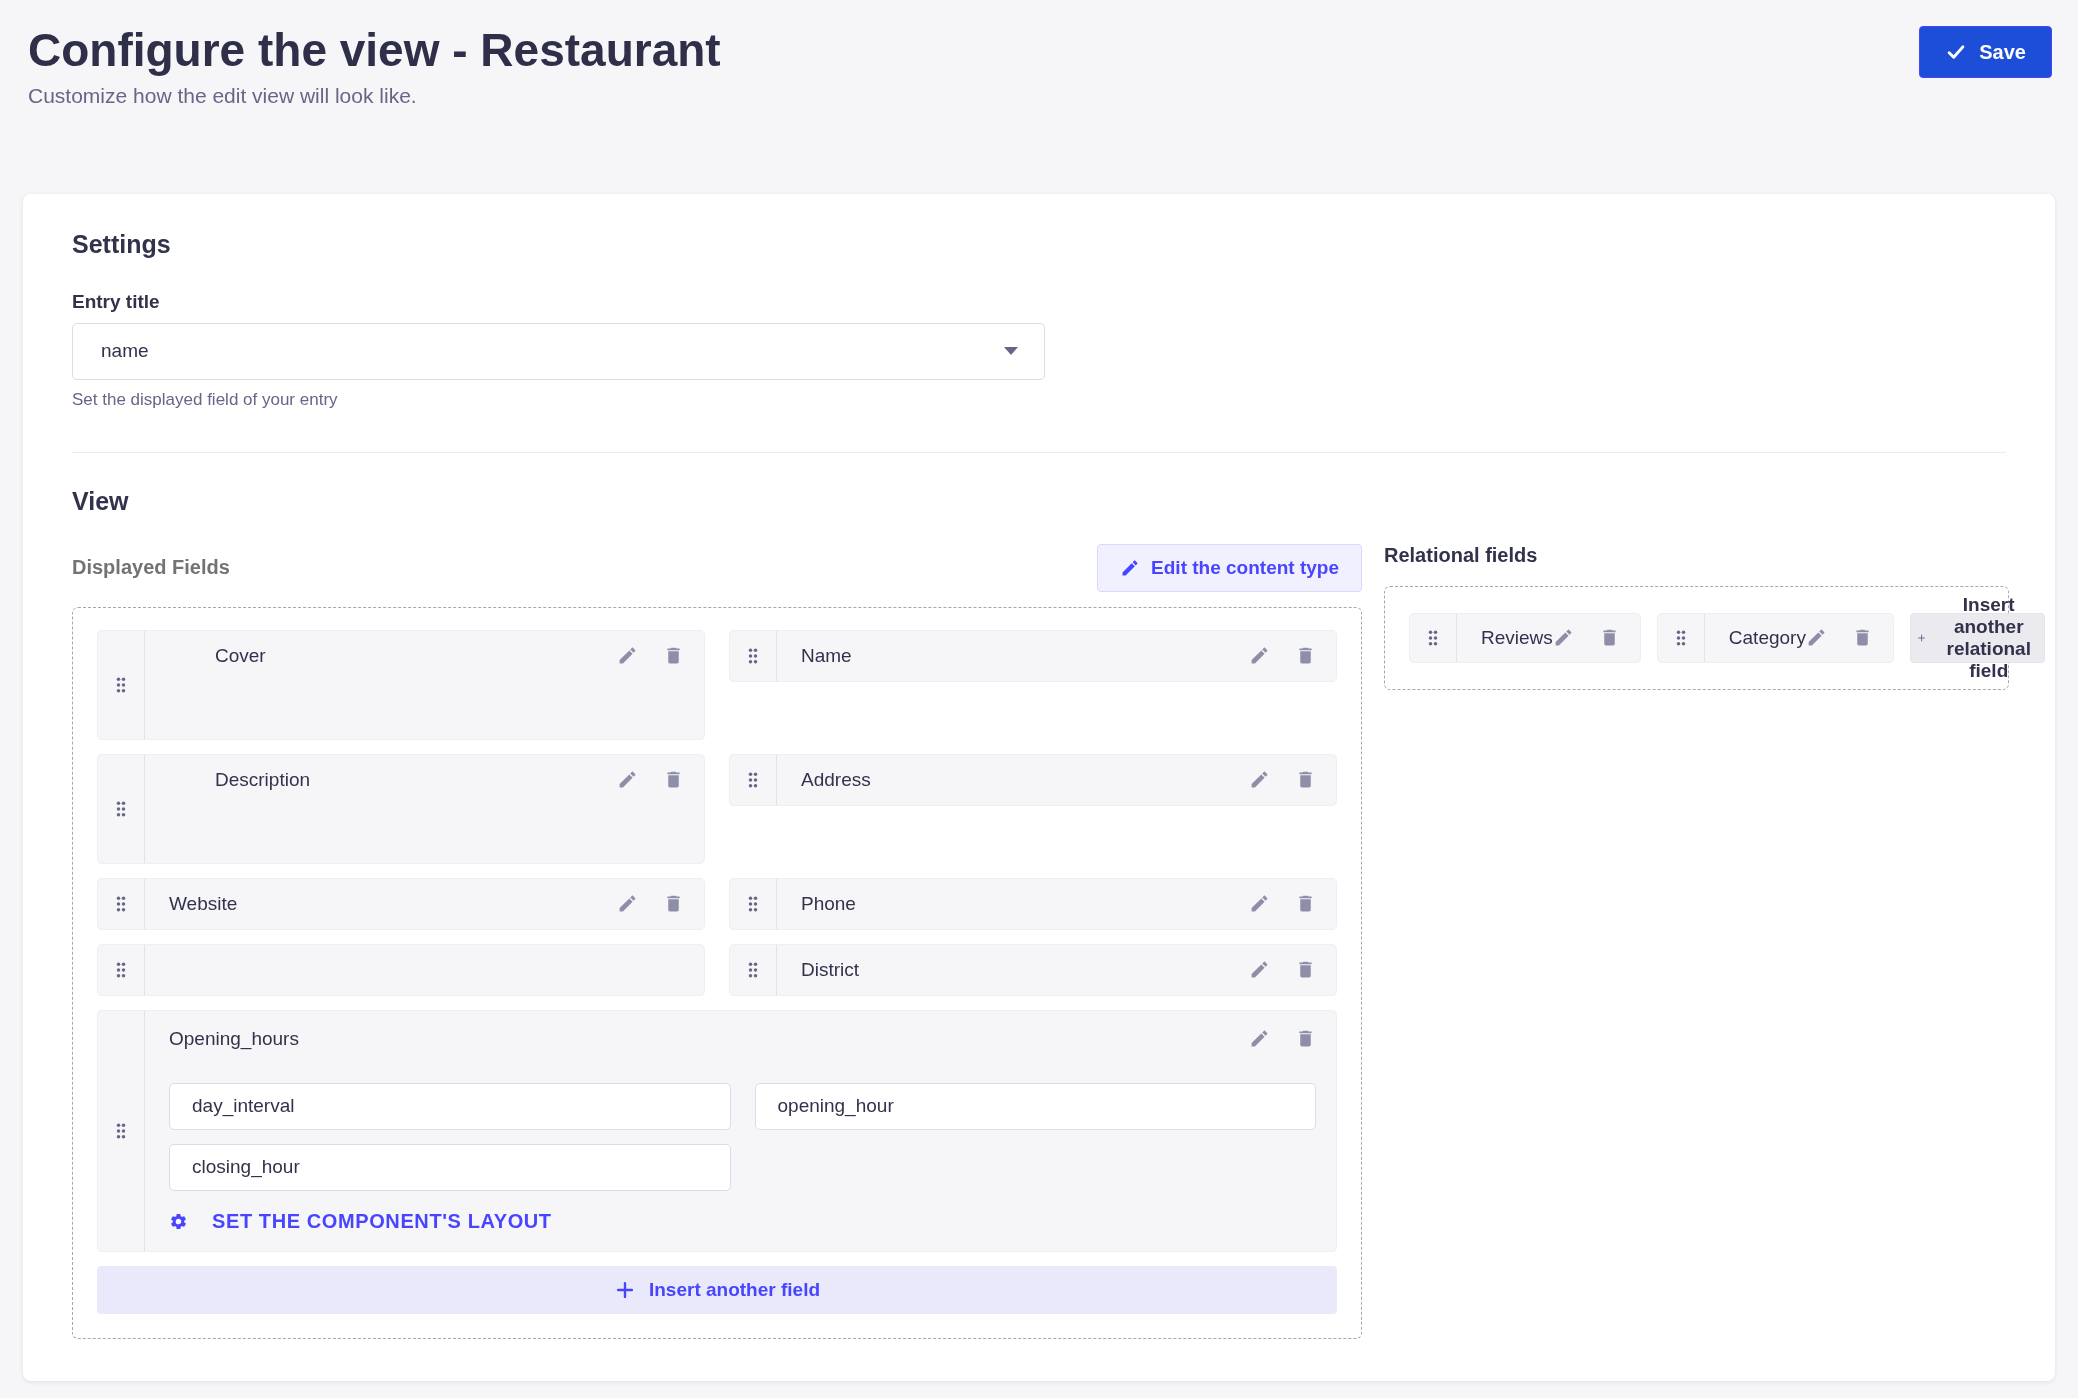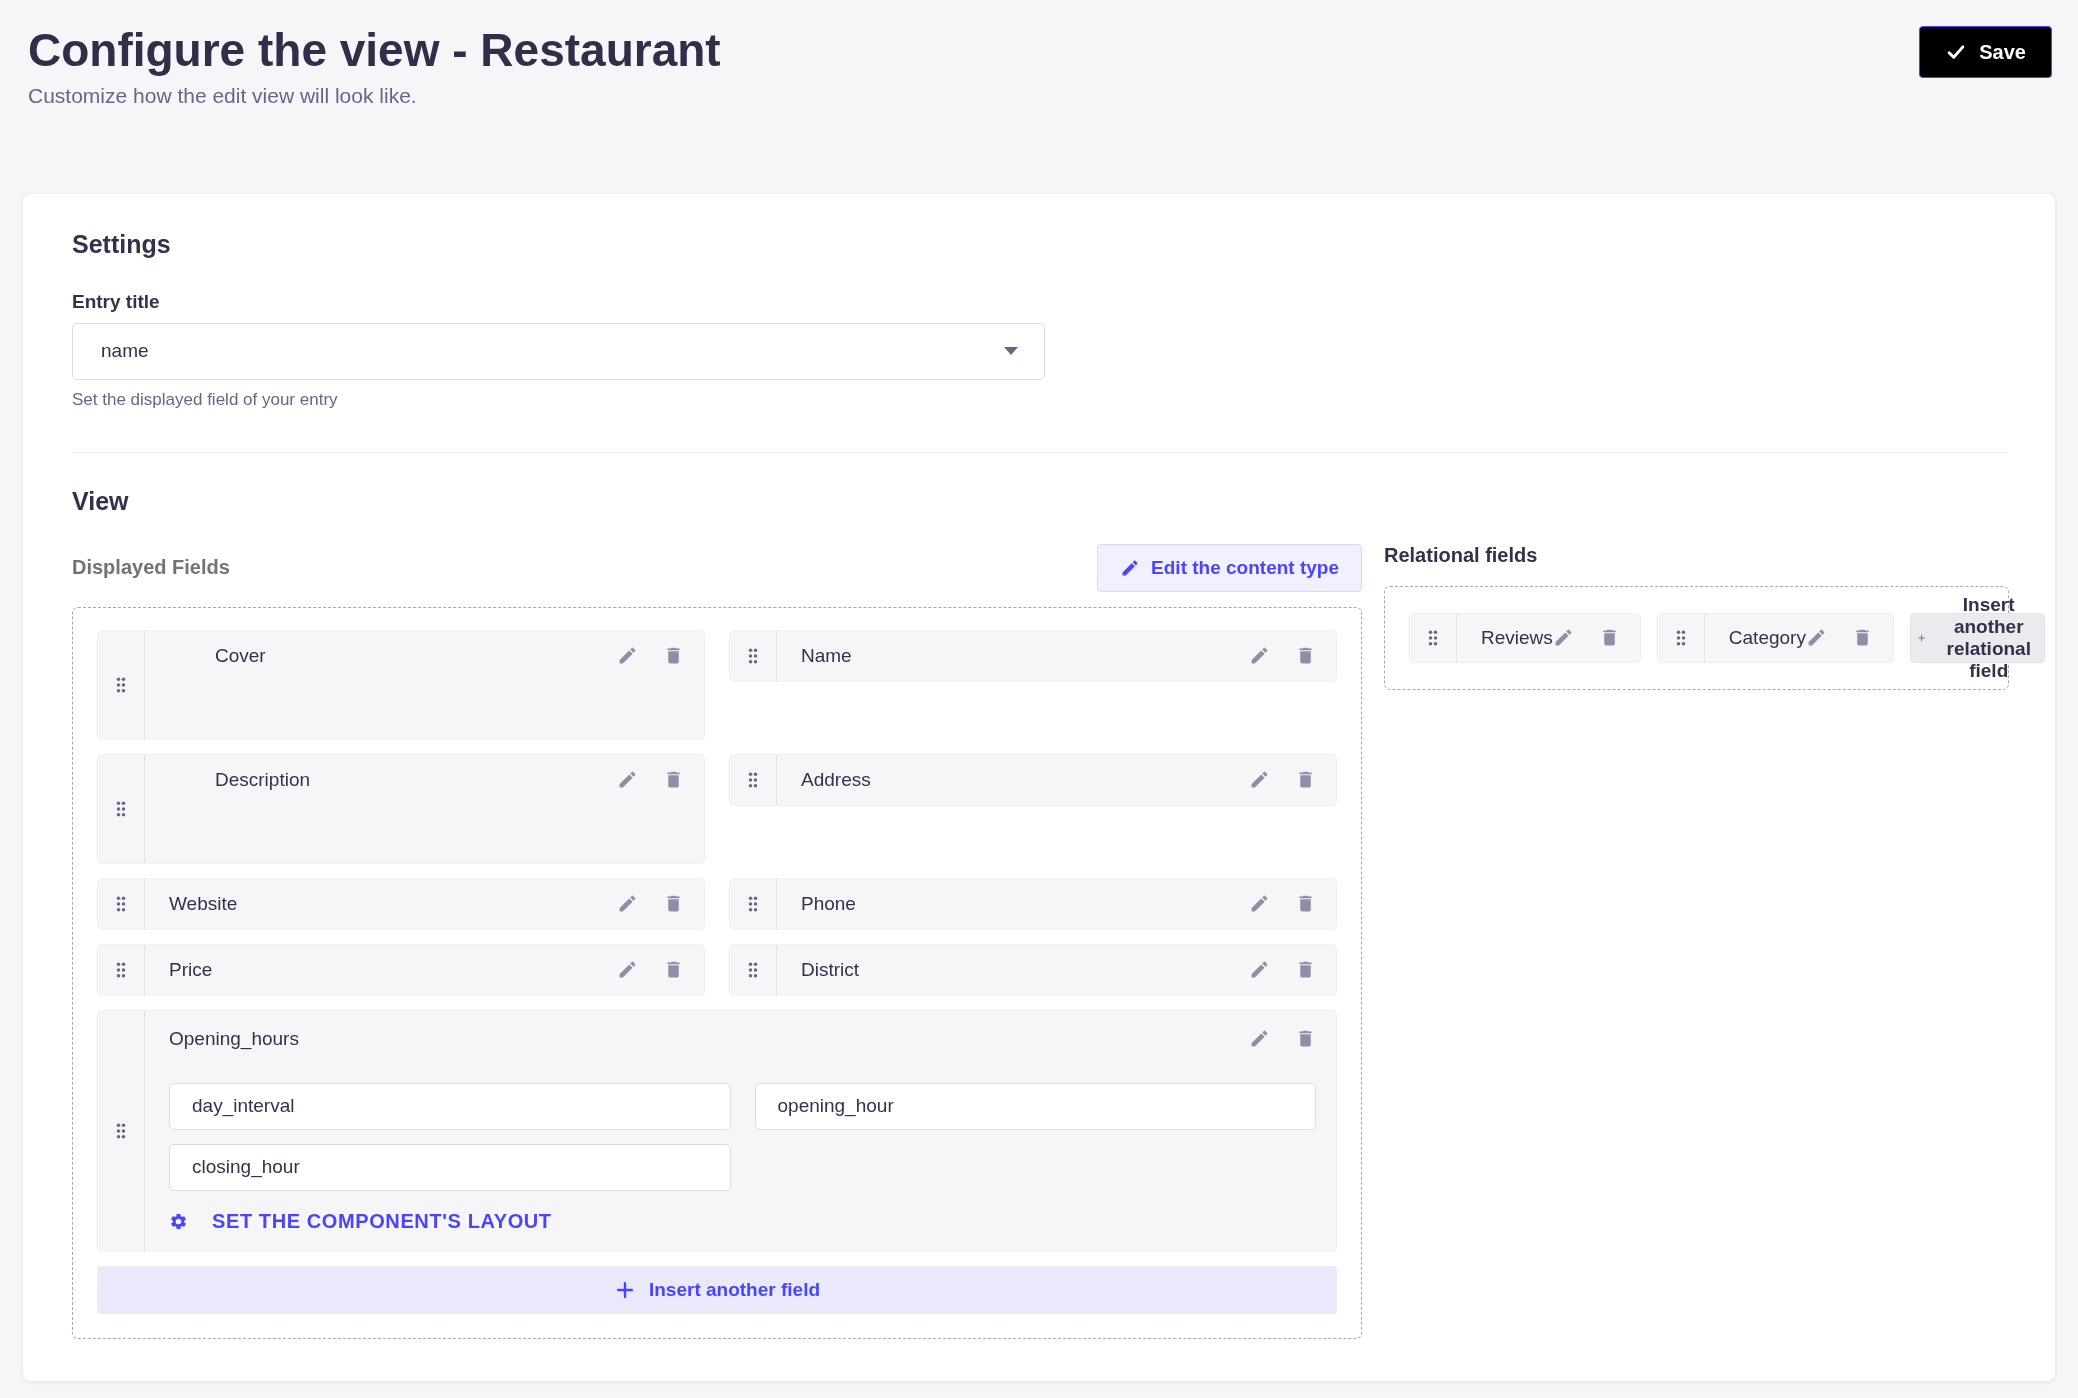--- a/index.html
+++ b/index.html
@@ -9,21 +9,21 @@
     background:#f6f6f9; color:#32324d;
     font-family:"Liberation Sans", sans-serif;
   }
 
   
   .page-header { display:flex; justify-content:space-between; align-items:flex-start; padding:24px 26px 0 28px; }
   .page-title { font-size:46px; font-weight:700; line-height:1.15; margin:0; color:#2f2f4a; }
   .page-subtitle { font-size:21px; color:#666687; margin-top:7px; }
   .save-btn {
     display:flex; align-items:center; gap:12px;
-    background:#000000; border:1px solid #4945ff; border-radius:4px;
+    background:#1d4ed8; border:1px solid #4945ff; border-radius:4px;
     color:#fff; font-size:20px; font-weight:700;
     height:52px; padding:0 25px; margin-top:2px; cursor:pointer;
     font-family:inherit;
   }
 
   
   .panel {
     background:#ffffff; border-radius:8px;
     margin:86px 23px 0 23px;
     padding:36px 49px 42px 49px;
@@ -324,35 +324,20 @@
           <div class="field-card">
             <div class="rail">
               <svg width="20" height="22" viewBox="0 0 24 24" fill="#666687">
                   <circle cx="9" cy="5" r="2.1"></circle>
                   <circle cx="15" cy="5" r="2.1"></circle>
                   <circle cx="9" cy="12" r="2.1"></circle>
                   <circle cx="15" cy="12" r="2.1"></circle>
                   <circle cx="9" cy="19" r="2.1"></circle>
                   <circle cx="15" cy="19" r="2.1"></circle>
                 </svg>
-            </div>
-            <div class="fc-content">
-              <span class="flabel">Price</span>
-              <span class="actions">
-                <button class="icon-btn">
-                    <svg width="21" height="21" viewBox="0 0 24 24" fill="#8e8ea9">
-                      <path d="M3 17.25V21h3.75L17.81 9.94l-3.75-3.75L3 17.25zM20.71 7.04c.39-.39.39-1.02 0-1.41l-2.34-2.34c-.39-.39-1.02-.39-1.41 0l-1.83 1.83 3.75 3.75 1.83-1.83z"></path>
-                    </svg>
-                  </button>
-                <button class="icon-btn">
-                    <svg width="21" height="21" viewBox="0 0 24 24" fill="#8e8ea9">
-                      <path d="M6 19c0 1.1.9 2 2 2h8c1.1 0 2-.9 2-2V7H6v12zM19 4h-3.5l-1-1h-5l-1 1H5v2h14V4z"></path>
-                    </svg>
-                  </button>
-              </span>
             </div>
           </div>
 
           <div class="field-card">
             <div class="rail">
               <svg width="20" height="22" viewBox="0 0 24 24" fill="#666687">
                   <circle cx="9" cy="5" r="2.1"></circle>
                   <circle cx="15" cy="5" r="2.1"></circle>
                   <circle cx="9" cy="12" r="2.1"></circle>
                   <circle cx="15" cy="12" r="2.1"></circle>

